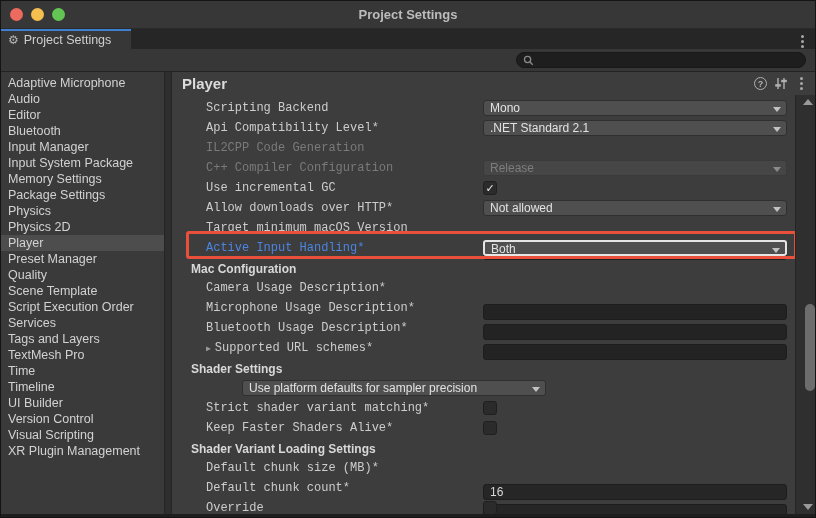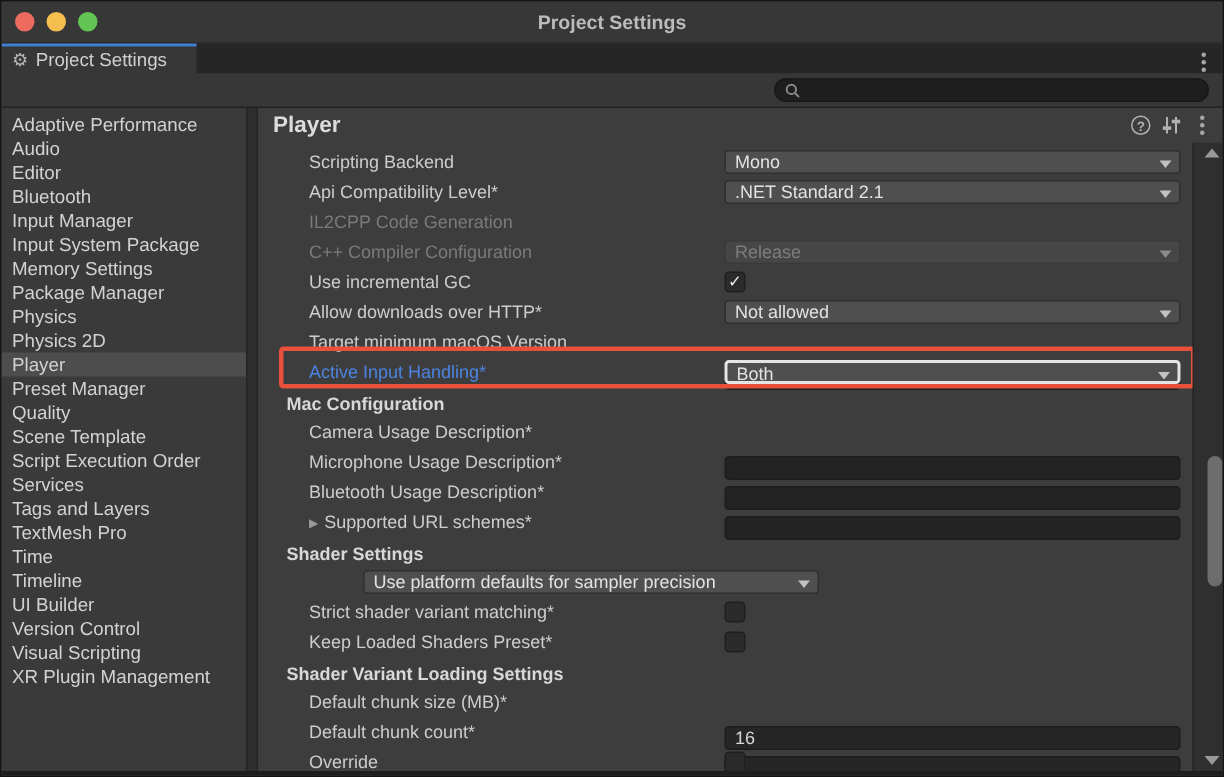--- a/index.html
+++ b/index.html
@@ -55,21 +55,21 @@
   .header-icons { margin-left:auto; display:flex; align-items:center; gap:7px; padding-right:7px; }
   .help-icon { width:13px; height:13px; border:1.5px solid #b0b0b0; border-radius:50%; color:#b0b0b0;
                font-size:9px; font-weight:bold; display:flex; align-items:center; justify-content:center; }
 
   .content { position:absolute; left:171px; top:23px; width:623px; bottom:0; background:#3d3d3d;
              overflow:hidden; padding-top:3px; }
   .section-header { height:18px; line-height:18px; margin-top:2px; padding-left:19px;
                     font-size:12px; font-weight:bold; color:#d8d8d8; white-space:nowrap; }
   .srow { position:relative; height:20px; display:flex; align-items:center; padding-left:34px; }
   .rlabel { flex:0 0 241px; font-size:12px; color:#cdcdcd; white-space:nowrap; overflow:hidden;
-            display:flex; align-items:center; gap:4px; }
+            display:flex; align-items:center; gap:4px;font-family:Liberation Mono, monospace; }
   .srow.disabled .rlabel { color:#7a7a7a; }
   .srow.highlight .rlabel { color:#4C84E2; }
   .rvalue { flex:0 0 340px; display:flex; align-items:center;padding-left:36px; }
   .foldout-tri { color:#9a9a9a; font-size:8px; }
 
   .dropdown { position:relative; width:100%; height:16px; line-height:15px; background:#4f4f4f;
               border:1px solid #302f2f; border-radius:3px; color:#e2e2e2; font-size:12px;
               padding:0 18px 0 6px; white-space:nowrap; overflow:hidden; }
   .dropdown .dd-arrow { position:absolute; right:5px; top:6px; width:0; height:0;
                         border-left:4px solid transparent; border-right:4px solid transparent;
@@ -131,28 +131,28 @@
       <svg width="11" height="11" viewBox="0 0 12 12">
         <circle cx="5" cy="5" r="3.4" fill="none" stroke="#8a8a8a" stroke-width="1.4"></circle>
         <line x1="7.6" y1="7.6" x2="10.6" y2="10.6" stroke="#8a8a8a" stroke-width="1.4"></line>
       </svg>
       <input type="text" placeholder="" style="">
     </div>
   </div>
 
   <div class="main-body">
     <div class="sidebar" id="sidebar-list">
-        <div class="side-item">Adaptive Performance</div>
+        <div class="side-item">Adaptive Microphone</div>
         <div class="side-item">Audio</div>
         <div class="side-item">Editor</div>
         <div class="side-item">Bluetooth</div>
         <div class="side-item">Input Manager</div>
         <div class="side-item">Input System Package</div>
         <div class="side-item">Memory Settings</div>
-        <div class="side-item">Package Manager</div>
+        <div class="side-item">Package Settings</div>
         <div class="side-item">Physics</div>
         <div class="side-item">Physics 2D</div>
         <div class="side-item selected">Player</div>
         <div class="side-item">Preset Manager</div>
         <div class="side-item">Quality</div>
         <div class="side-item">Scene Template</div>
         <div class="side-item">Script Execution Order</div>
         <div class="side-item">Services</div>
         <div class="side-item">Tags and Layers</div>
         <div class="side-item">TextMesh Pro</div>
@@ -287,21 +287,21 @@
         <div class="srow">
           <div class="rlabel">
             <span>Strict shader variant matching*</span>
           </div>
           <div class="rvalue">
             <div class="checkbox"></div>
           </div>
         </div>
         <div class="srow">
           <div class="rlabel">
-            <span>Keep Loaded Shaders Preset*</span>
+            <span>Keep Faster Shaders Alive*</span>
           </div>
           <div class="rvalue">
             <div class="checkbox"></div>
           </div>
         </div>
         <div class="section-header">Shader Variant Loading Settings</div>
         <div class="srow">
           <div class="rlabel">
             <span>Default chunk size (MB)*</span>
           </div>

